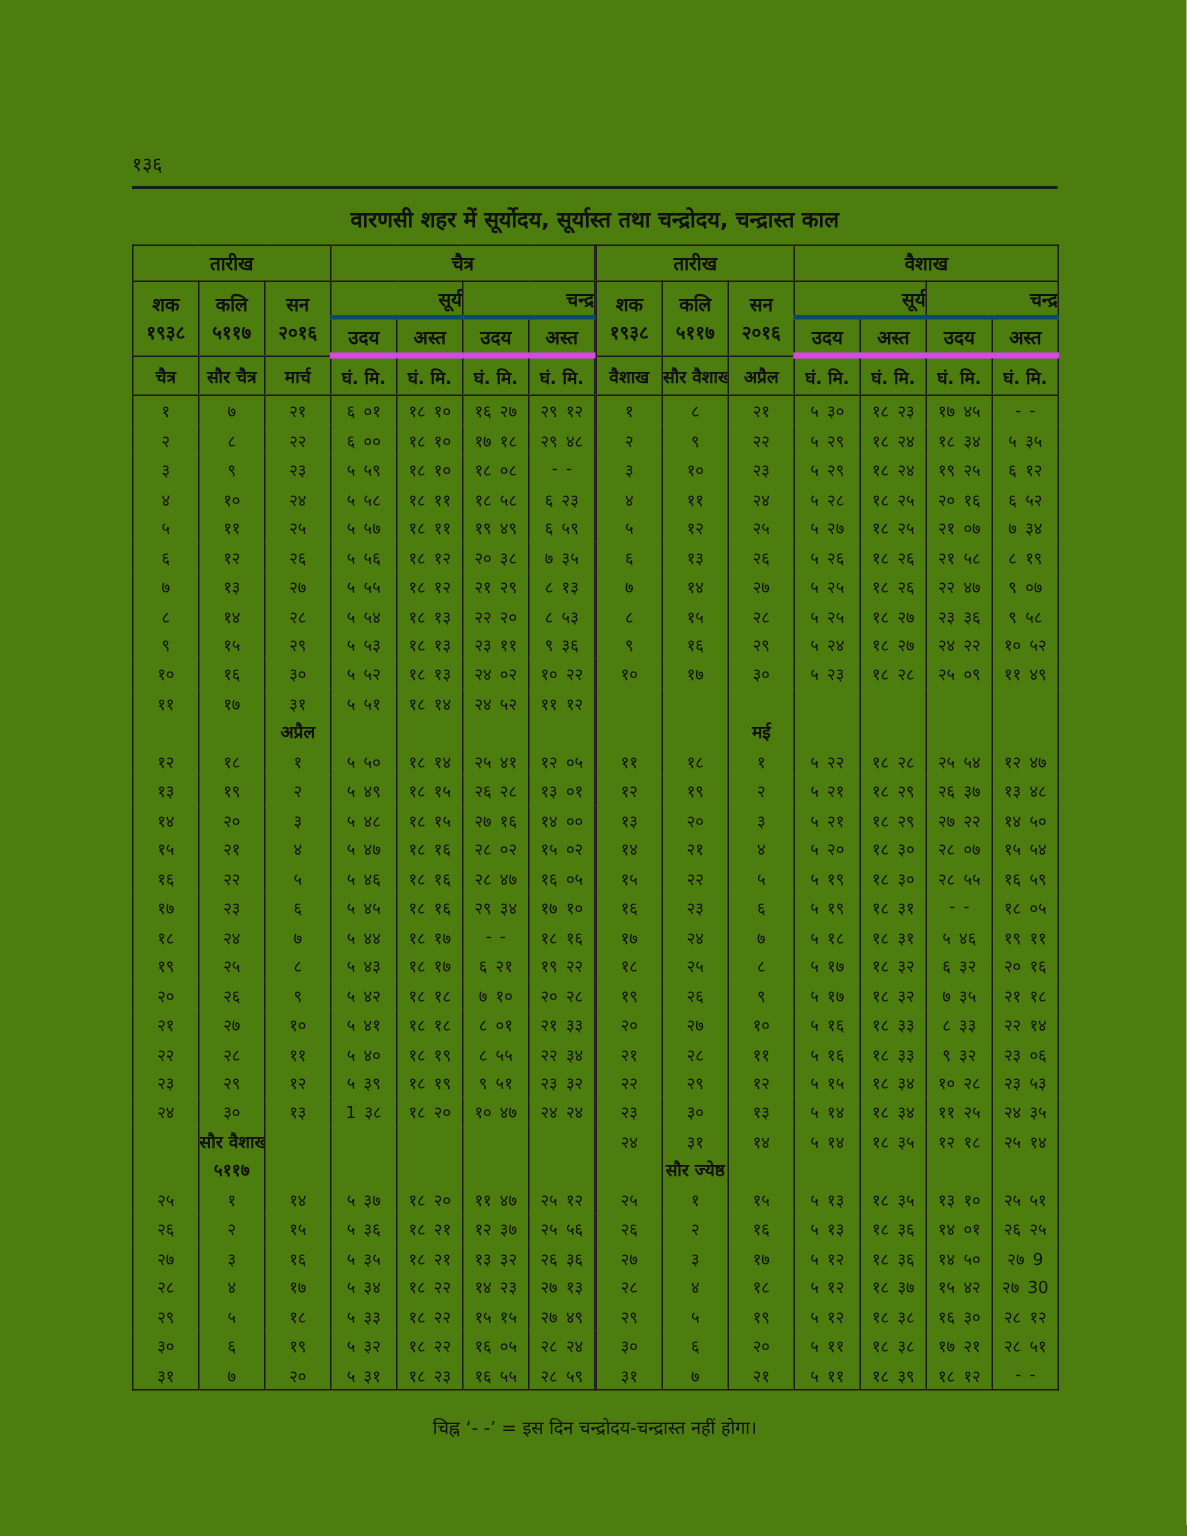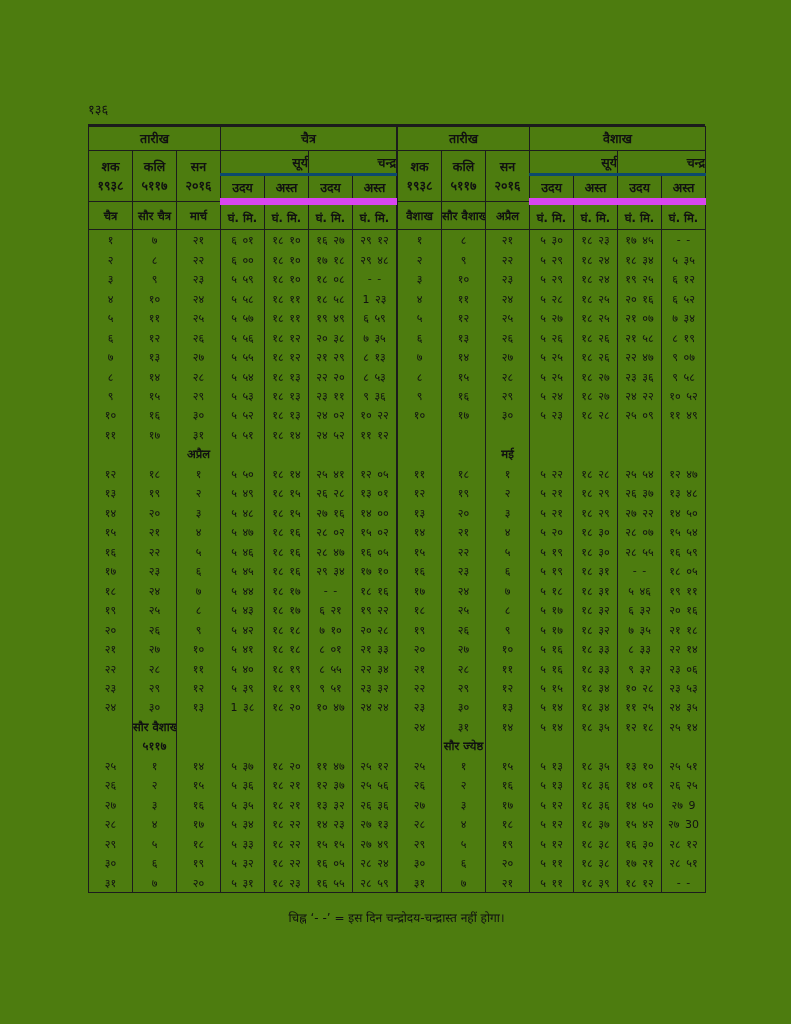--- a/index.html
+++ b/index.html
@@ -18,40 +18,41 @@
   th,td{padding:0;margin:0;text-align:center;vertical-align:middle;font-weight:normal;
         overflow:hidden;white-space:pre;}
   thead th{font-weight:bold;font-size:12.5px;}
   .r1 th{height:23px;}
   .r1 .month-cell{border-left:1px solid #1c1c1c;}
   .r1 th{border-bottom:1px solid #1c1c1c;}
   th.era{height:45px;border-left:1px solid #1c1c1c;border-bottom:1px solid #1c1c1c;
          font-size:12.5px;line-height:1.55;}
   th.era:first-child{border-left:none;margin-top:43px;}
   .r2 th.lum{height:22px;border-left:1px solid #1c1c1c;border-bottom:3px solid #0c4a6e;text-align:right;}
-  .r3 th{height:22px;border-left:1px solid #1c1c1c;border-bottom:7px solid #d946ef;text-align:center;}
+  .r3 th{height:22px;border-left:1px solid #1c1c1c;border-bottom:4px solid #d946ef;text-align:center;}
   .r4 th{height:24px;border-left:1px solid #1c1c1c;border-bottom:1px solid #1c1c1c;
          font-size:11.5px;}
   .r4 th:first-child{border-left:none;}
   tbody td{height:19.47px;font-size:11px;border-left:1px solid #1c1c1c;}
   tbody td:first-child{border-left:none;}
   tbody td.subhead{font-weight:bold;font-size:11.5px;}
   .footnote{text-align:center;font-size:12px;margin-top:16px;}
 </style>
 </head>
 <body>
 
 <div class="page">
   <div class="content">
 
     <div class="pagehead">
       <span class="pageno">१३६</span>
     </div>
     <div class="rule"></div>
 
+    <div class="tabletitle">वारणसी शहर में सूर्योदय, सूर्यास्त तथा चन्द्रोदय, चन्द्रास्त काल</div>
 
     <div class="tables">
 
       <table>
         <colgroup>
             <col>
             <col>
             <col>
             <col>
             <col>
@@ -114,21 +115,21 @@
               <td>१८ ०८</td>
               <td>- -</td>
             </tr>
             <tr>
               <td>४</td>
               <td>१०</td>
               <td>२४</td>
               <td>५ ५८</td>
               <td>१८ ११</td>
               <td>१८ ५८</td>
-              <td>1 २३</td>
+              <td>६ २३</td>
             </tr>
             <tr>
               <td>५</td>
               <td>११</td>
               <td>२५</td>
               <td>५ ५७</td>
               <td>१८ ११</td>
               <td>१९ ४९</td>
               <td>६ ५९</td>
             </tr>

